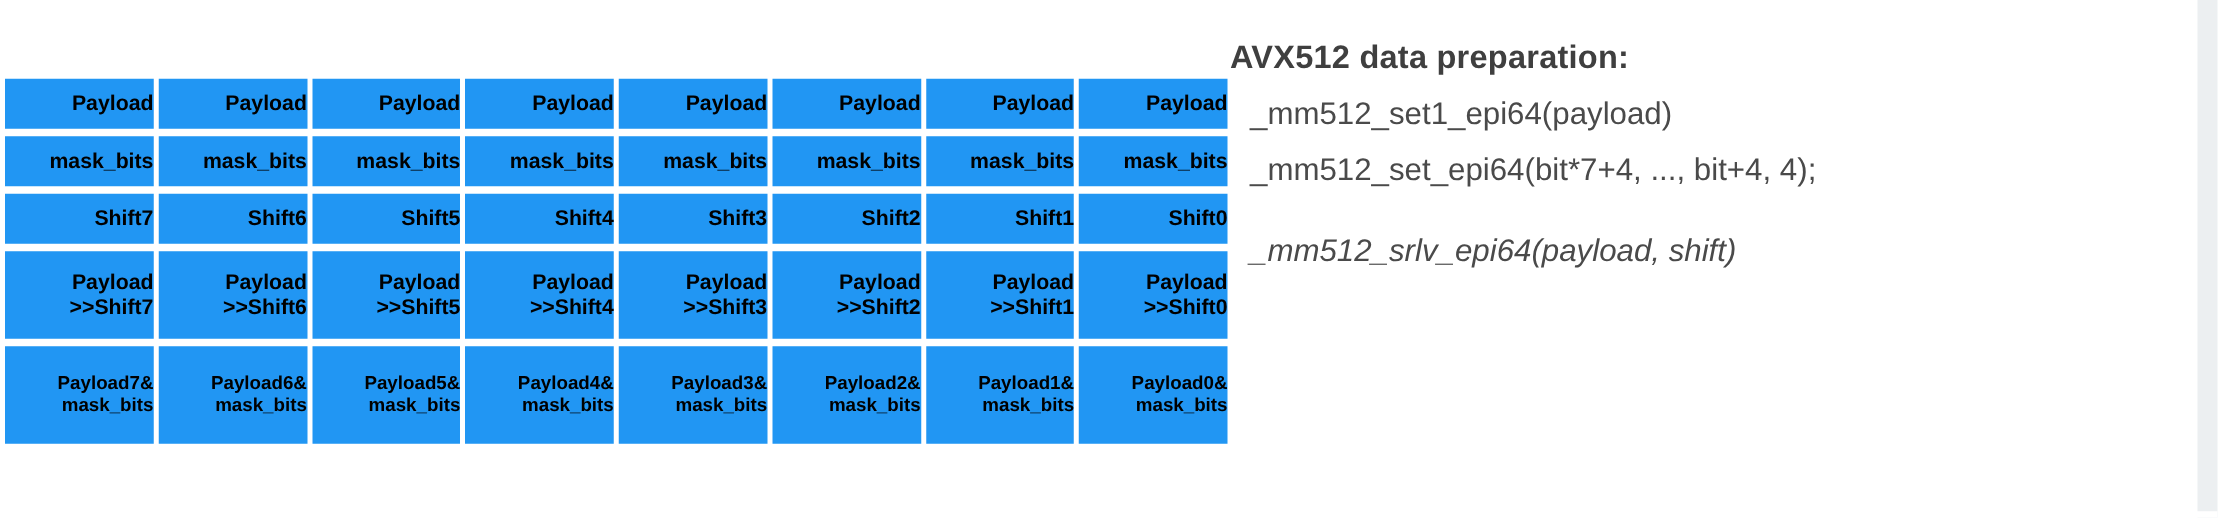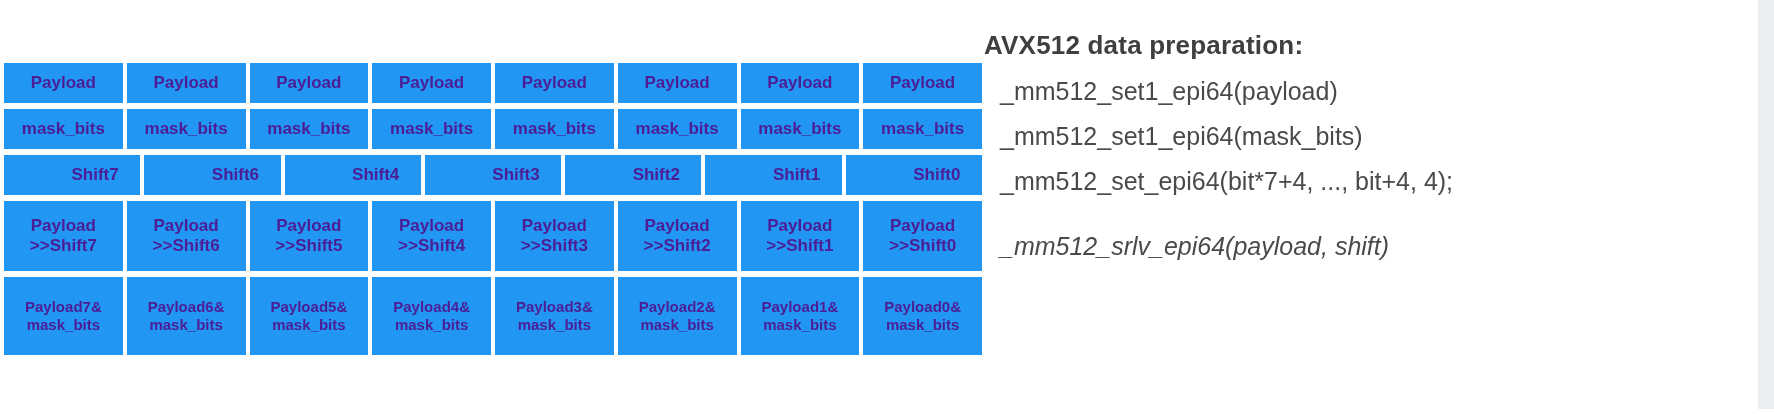--- a/index.html
+++ b/index.html
@@ -46,25 +46,25 @@
     width: 978px;
   }
   .grid-row {
     display: flex;
     gap: 4px;
     margin-bottom: 6px;
   }
   .cell {
     flex: 1 1 0;
     background: #2196f3;
-    color: #4c1d95;
+    color: #000000;
     font-weight: bold;
     display: flex;
     flex-direction: column;
-    align-items: center;
+    align-items: flex-end;
     justify-content: center;
     line-height: 1.18;
     text-align: center;
     box-sizing: border-box;
   }
   .row-h1 .cell { height: 40px; font-size: 17px; }
   .row-h2 .cell { height: 40px; font-size: 17px; }
   .row-h3 .cell { height: 40px; font-size: 17px; padding-left: 46px; }
   .row-h4 .cell { height: 70px; font-size: 17px; }
   .row-h5 .cell { height: 78px; font-size: 15px; }
@@ -175,20 +175,23 @@
     </div>
 
     <div class="grid-row row-h3">
       <div class="cell">
           <span class="ln">Shift7</span>
         </div>
       <div class="cell">
           <span class="ln">Shift6</span>
         </div>
       <div class="cell">
+          <span class="ln">Shift5</span>
+        </div>
+      <div class="cell">
           <span class="ln">Shift4</span>
         </div>
       <div class="cell">
           <span class="ln">Shift3</span>
         </div>
       <div class="cell">
           <span class="ln">Shift2</span>
         </div>
       <div class="cell">
           <span class="ln">Shift1</span>
@@ -266,20 +269,19 @@
         <span class="ln">Payload0&amp;</span>
         <span class="ln">mask_bits</span>
       </div>
     </div>
 
   </div>
 
   <div class="notes">
     <div class="notes-title">AVX512 data preparation:</div>
     <div class="code-line">_mm512_set1_epi64(payload)</div>
-    <div class="code-line">_mm512_set1_epi64(mask_bits)</div>
     <div class="code-line">_mm512_set_epi64(bit*7+4, ..., bit+4, 4);</div>
     <div class="code-line gap-above">_mm512_srlv_epi64(payload, shift)</div>
   </div>
 
 
   <div class="bottom-strip"></div>
 </div>
 
 </body></html>

